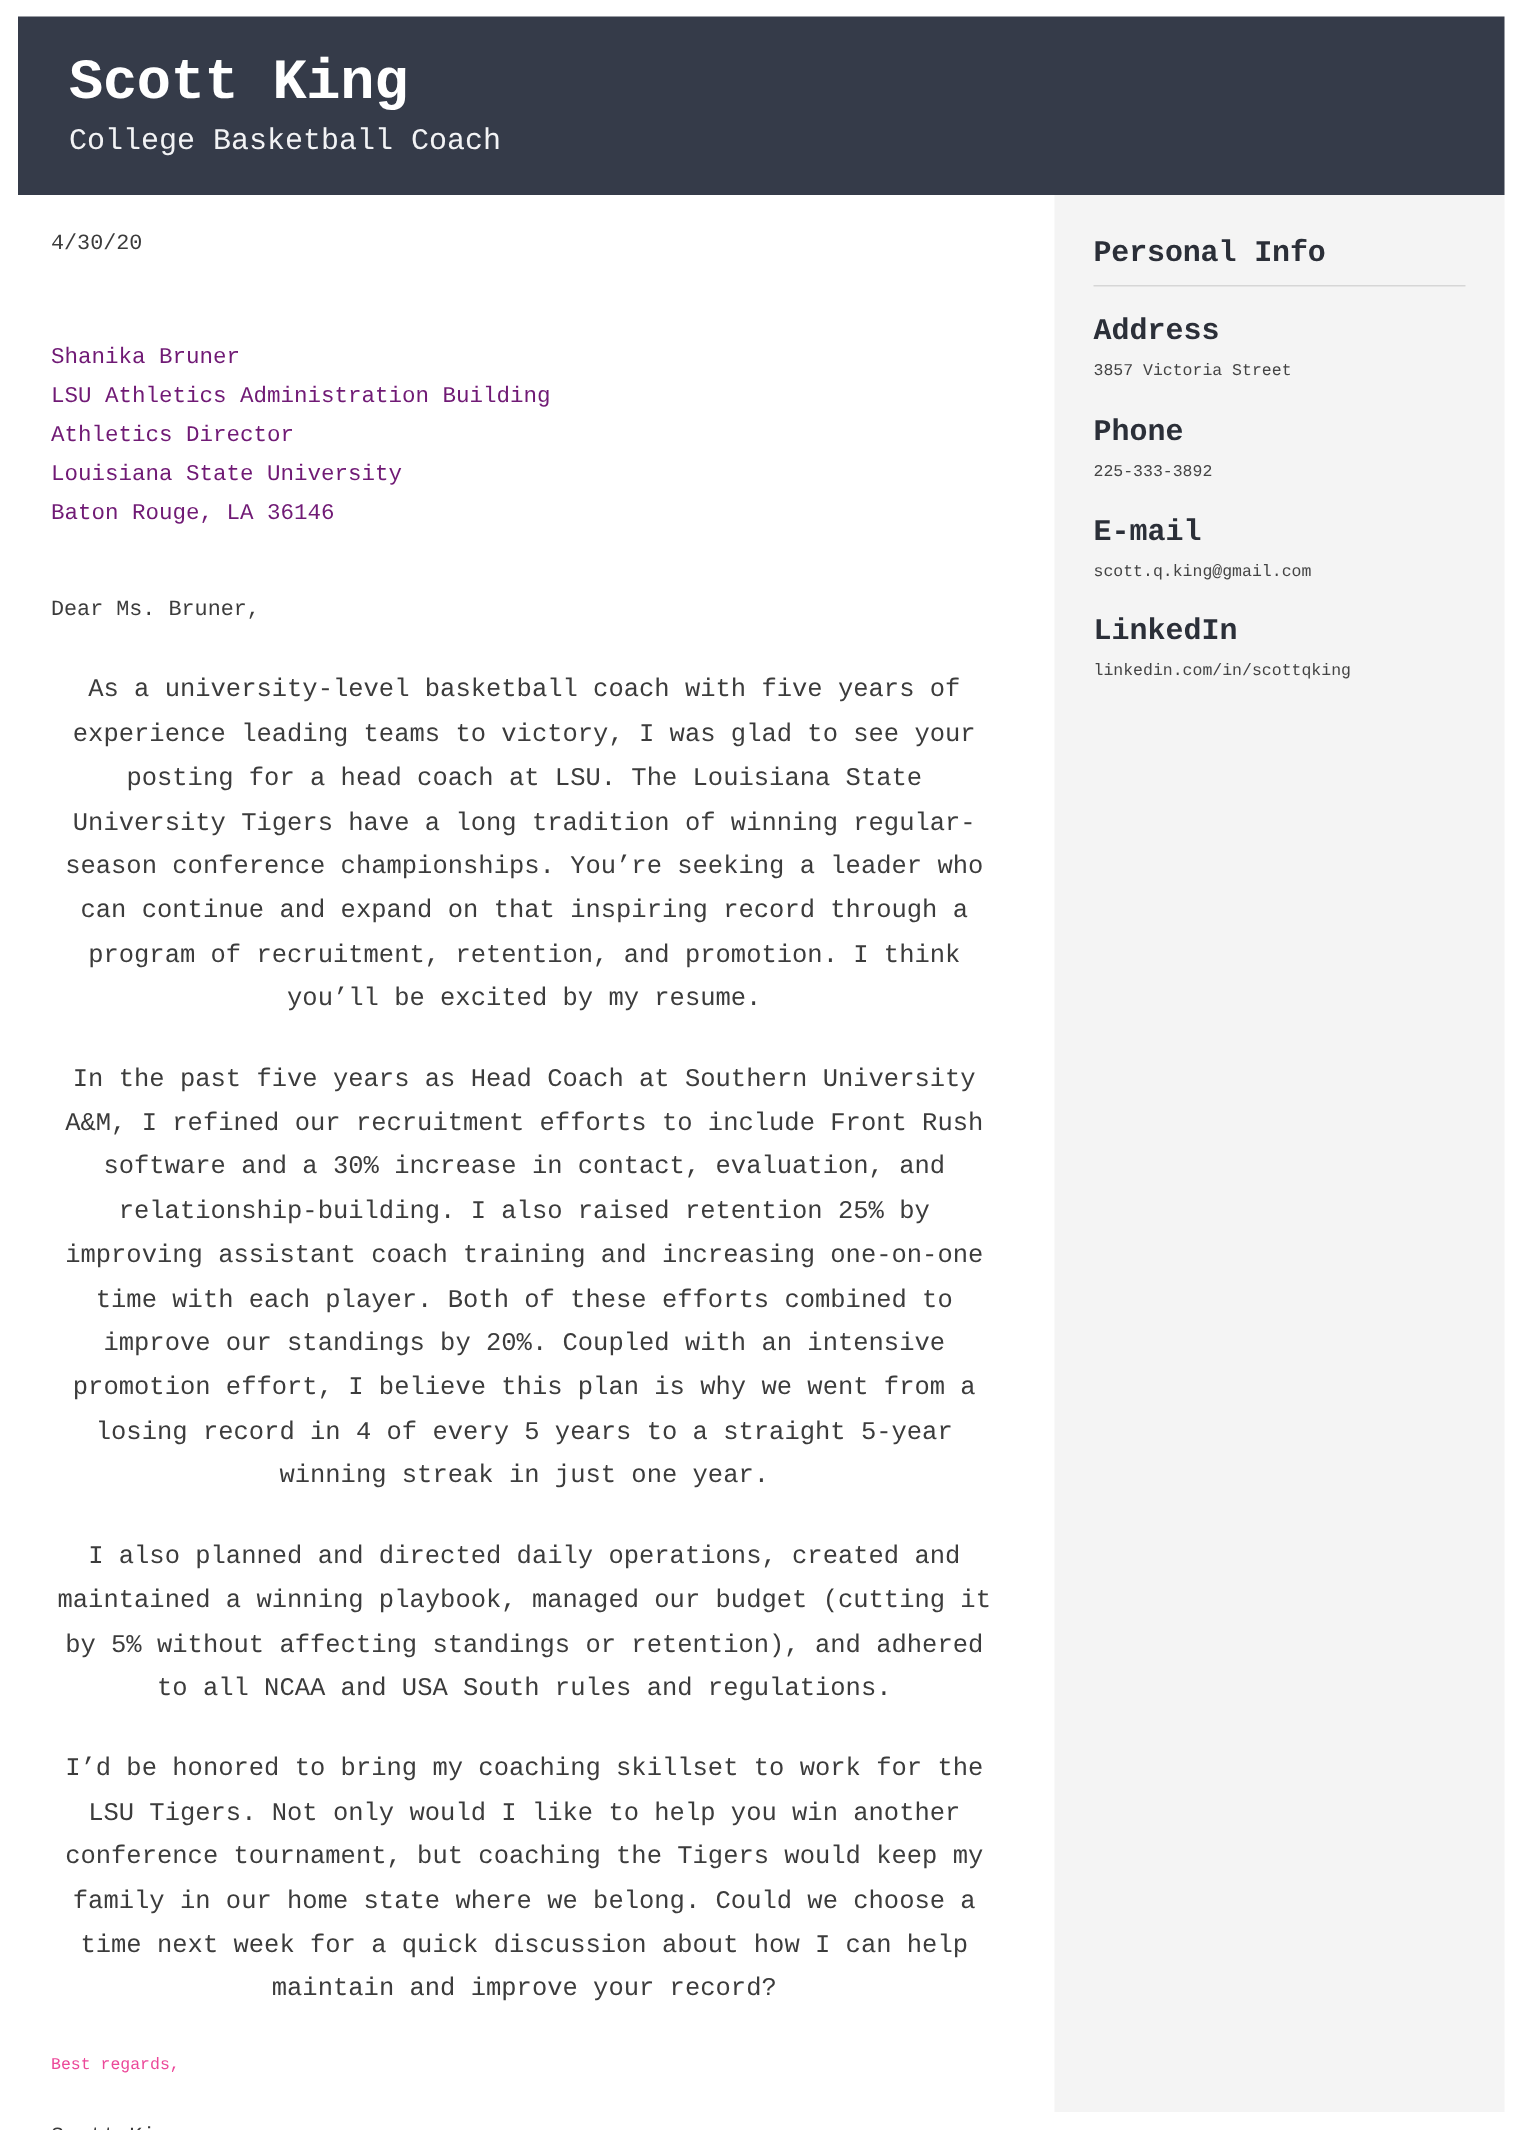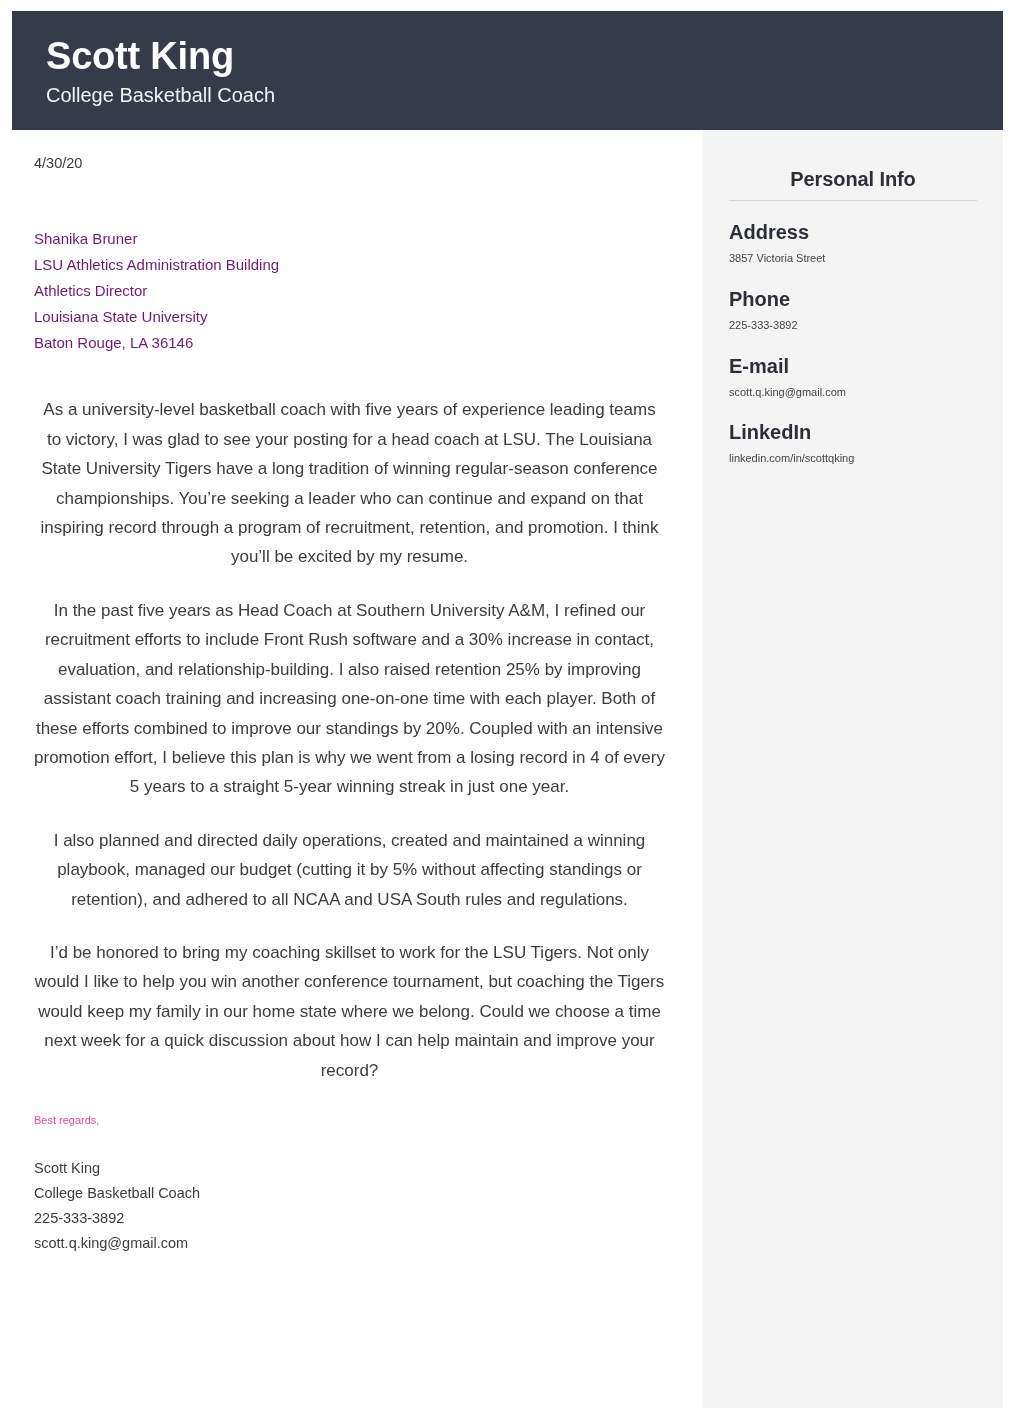--- a/index.html
+++ b/index.html
@@ -14,20 +14,21 @@
     color: #3a3a3a;
     overflow: hidden;
   }
 
   .page {
     position: relative;
     width: 1010px;
     height: 1420px;
     background: #ffffff;
     box-sizing: border-box;
+    font-family: Liberation Mono, monospace;
   }
 
   
   .header {
     position: absolute;
     left: 12px;
     top: 11px;
     width: 991px;
     height: 119px;
     background: #353b४9;
@@ -126,23 +127,22 @@
     color: #3c3c3c;
     margin: 0;
   }
   .signature div { white-space: nowrap; }
 
   
   .side-heading {
     font-size: 20px;
     font-weight: bold;
     color: #2b2f38;
-    margin: 14px 0 9px 0;
+    margin: 4px 0 9px 0;
     letter-spacing: -0.1px;
-    text-align: center;
   }
   .side-rule {
     height: 1px;
     background: #d6d6d6;
     width: 100%;
     margin: 0 0 16px 0;
   }
   .side-group { margin-bottom: 16px; }
   .side-label {
     font-size: 20px;
@@ -176,20 +176,21 @@
       <div class="date">4/30/20</div>
 
       <div class="recipient">
         <div>Shanika Bruner</div>
         <div>LSU Athletics Administration Building</div>
         <div>Athletics Director</div>
         <div>Louisiana State University</div>
         <div>Baton Rouge, LA 36146</div>
       </div>
 
+      <div class="salutation">Dear Ms. Bruner,</div>
 
       <p class="para">As a university-level basketball coach with five years of experience leading teams to victory, I was glad to see your posting for a head coach at LSU. The Louisiana State University Tigers have a long tradition of winning regular-season conference championships. You’re seeking a leader who can continue and expand on that inspiring record through a program of recruitment, retention, and promotion. I think you’ll be excited by my resume.</p>
       <p class="para">In the past five years as Head Coach at Southern University A&amp;M, I refined our recruitment efforts to include Front Rush software and a 30% increase in contact, evaluation, and relationship-building. I also raised retention 25% by improving assistant coach training and increasing one-on-one time with each player. Both of these efforts combined to improve our standings by 20%. Coupled with an intensive promotion effort, I believe this plan is why we went from a losing record in 4 of every 5 years to a straight 5-year winning streak in just one year.</p>
       <p class="para">I also planned and directed daily operations, created and maintained a winning playbook, managed our budget (cutting it by 5% without affecting standings or retention), and adhered to all NCAA and USA South rules and regulations.</p>
       <p class="para">I’d be honored to bring my coaching skillset to work for the LSU Tigers. Not only would I like to help you win another conference tournament, but coaching the Tigers would keep my family in our home state where we belong. Could we choose a time next week for a quick discussion about how I can help maintain and improve your record?</p>
 
       <div class="closing">Best regards,</div>
 
       <div class="signature">
         <div>Scott King</div>

